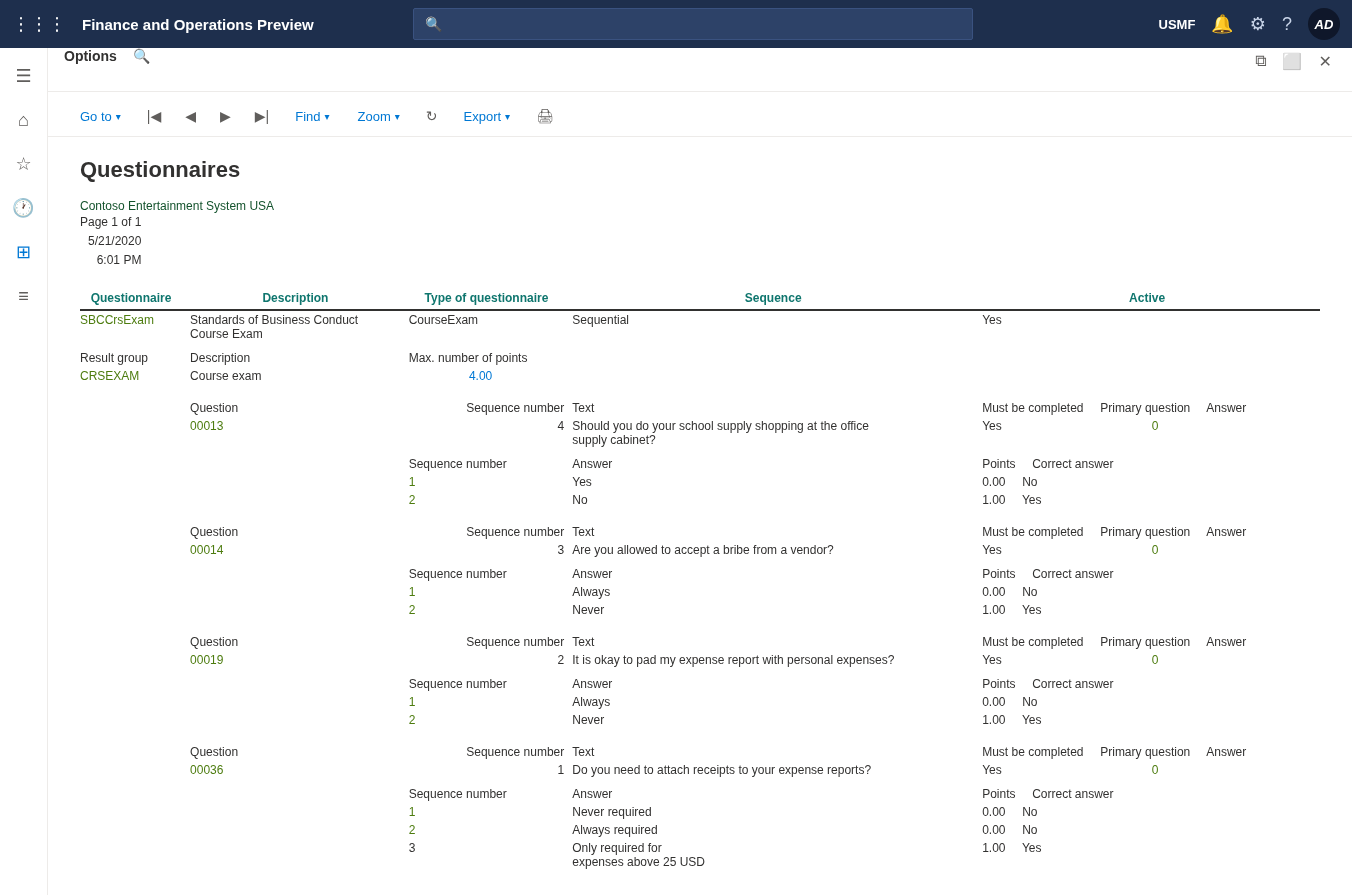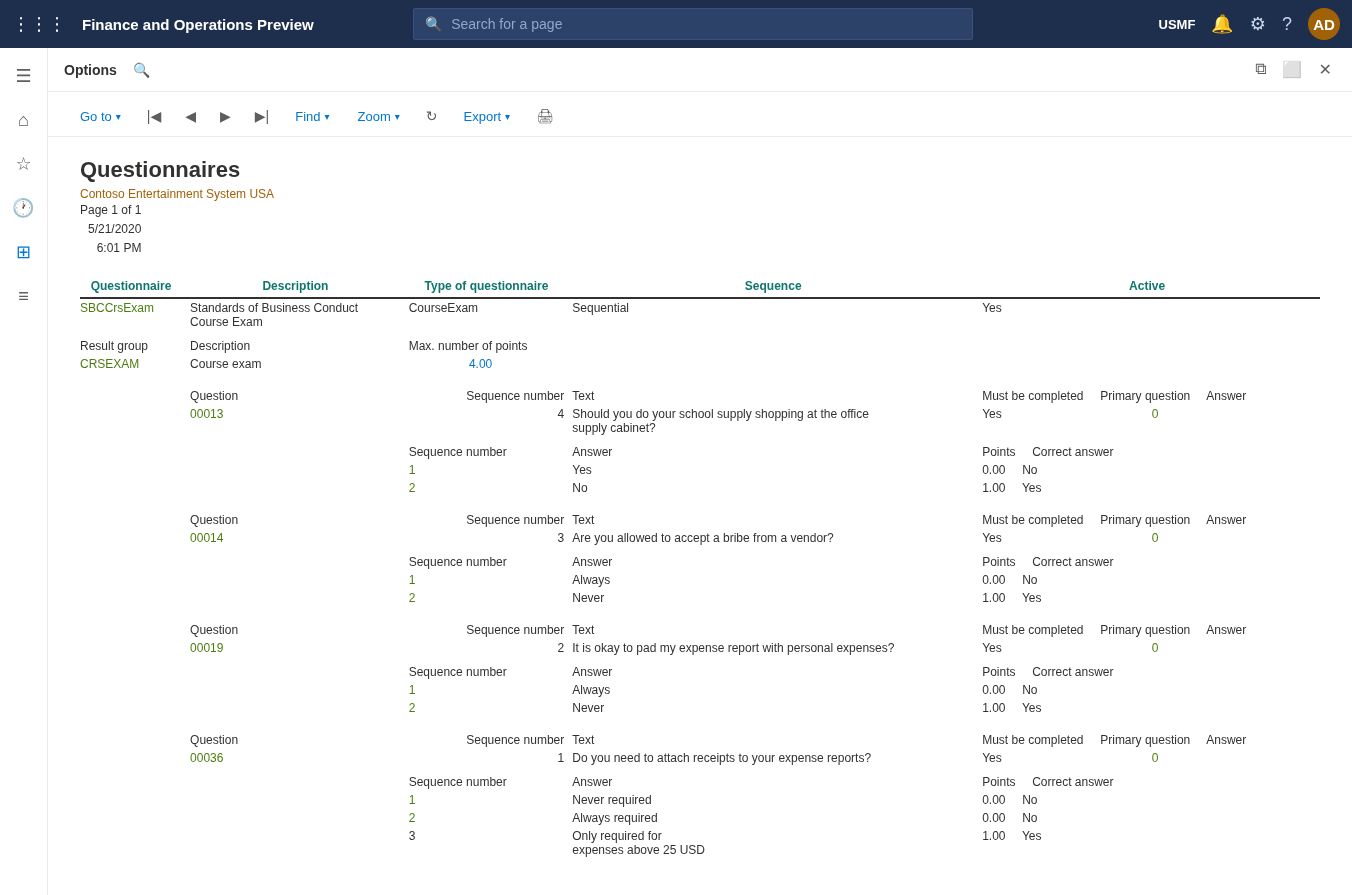--- a/index.html
+++ b/index.html
@@ -40,24 +40,25 @@
       font-size: 14px;
       width: 100%;
     }
     .search-bar input::placeholder { color: #8fa8cc; }
     .search-icon { color: #8fa8cc; font-size: 14px; }
     .nav-right { display: flex; align-items: center; gap: 16px; margin-left: auto; }
     .nav-right .company { color: #fff; font-size: 13px; font-weight: 600; }
     .nav-right .icon-btn { color: #c8d4e8; font-size: 18px; cursor: pointer; }
     .avatar {
       width: 32px; height: 32px; border-radius: 50%;
-      background: #a16207;
-      color: #fff; font-size: 15px; font-weight: 700;
+      background: #0f172a;
+      color: #fff; font-size: 13px; font-weight: 700;
       display: flex; align-items: center; justify-content: center;
       cursor: pointer;
+      font-style: italic;
     }
 
     
     .sidebar {
       position: fixed;
       top: 48px; left: 0; bottom: 0;
       width: 48px;
       background: #fff;
       border-right: 1px solid #edebe9;
       display: flex;
@@ -85,21 +86,21 @@
       flex-direction: column;
       height: calc(100vh - 48px);
     }
 
     
     .options-bar {
       background: #fff;
       border-bottom: 1px solid #edebe9;
       height: 44px;
       display: flex;
-      align-items: center;
+      align-items: flex-start;
       padding: 0 16px;
       gap: 8px;
     }
     .options-title { font-size: 14px; font-weight: 600; color: #323130; }
     .options-search { color: #605e5c; font-size: 14px; cursor: pointer; margin-left: 8px; }
     .options-actions { margin-left: auto; display: flex; gap: 8px; }
     .options-icon-btn { color: #605e5c; font-size: 16px; cursor: pointer; padding: 4px; }
 
     
     .content {
@@ -143,21 +144,21 @@
       background: #fff;
     }
     .report-header {
       display: flex;
       justify-content: space-between;
       align-items: flex-start;
       margin-bottom: 16px;
       flex-direction: column;
     }
     .report-title { font-size: 22px; font-weight: 700; color: #323130; }
-    .report-subtitle { font-size: 12px; color: #a16207; margin-top: 4px; }
+    .report-subtitle { font-size: 12px; color: #14532d; margin-top: 16px; }
     .report-meta { text-align: right; font-size: 12px; color: #323130; line-height: 1.6; }
 
     
     .report-table { width: 100%; border-collapse: collapse; }
     .report-table th {
       text-align: center;
       font-size: 12px;
       font-weight: 600;
       color: #0f766e;
       padding: 4px 8px 4px 0;
@@ -173,21 +174,20 @@
     .subheader-row td { font-weight: 400; font-size: 12px; padding-top: 8px; padding-bottom: 2px; }
   </style>
 </head>
 <body>
 
 <nav class="top-nav">
   <span class="grid-icon">⋮⋮⋮</span>
   <span class="app-title">Finance and Operations Preview</span>
   <div class="search-bar">
     <span class="search-icon">🔍</span>
-    <input type="text" placeholder="Search for a page" style="">
   </div>
   <div class="nav-right">
     <span class="company">USMF</span>
     <span class="icon-btn">🔔</span>
     <span class="icon-btn">⚙</span>
     <span class="icon-btn">?</span>
     <div class="avatar">AD</div>
   </div>
 </nav>
 

